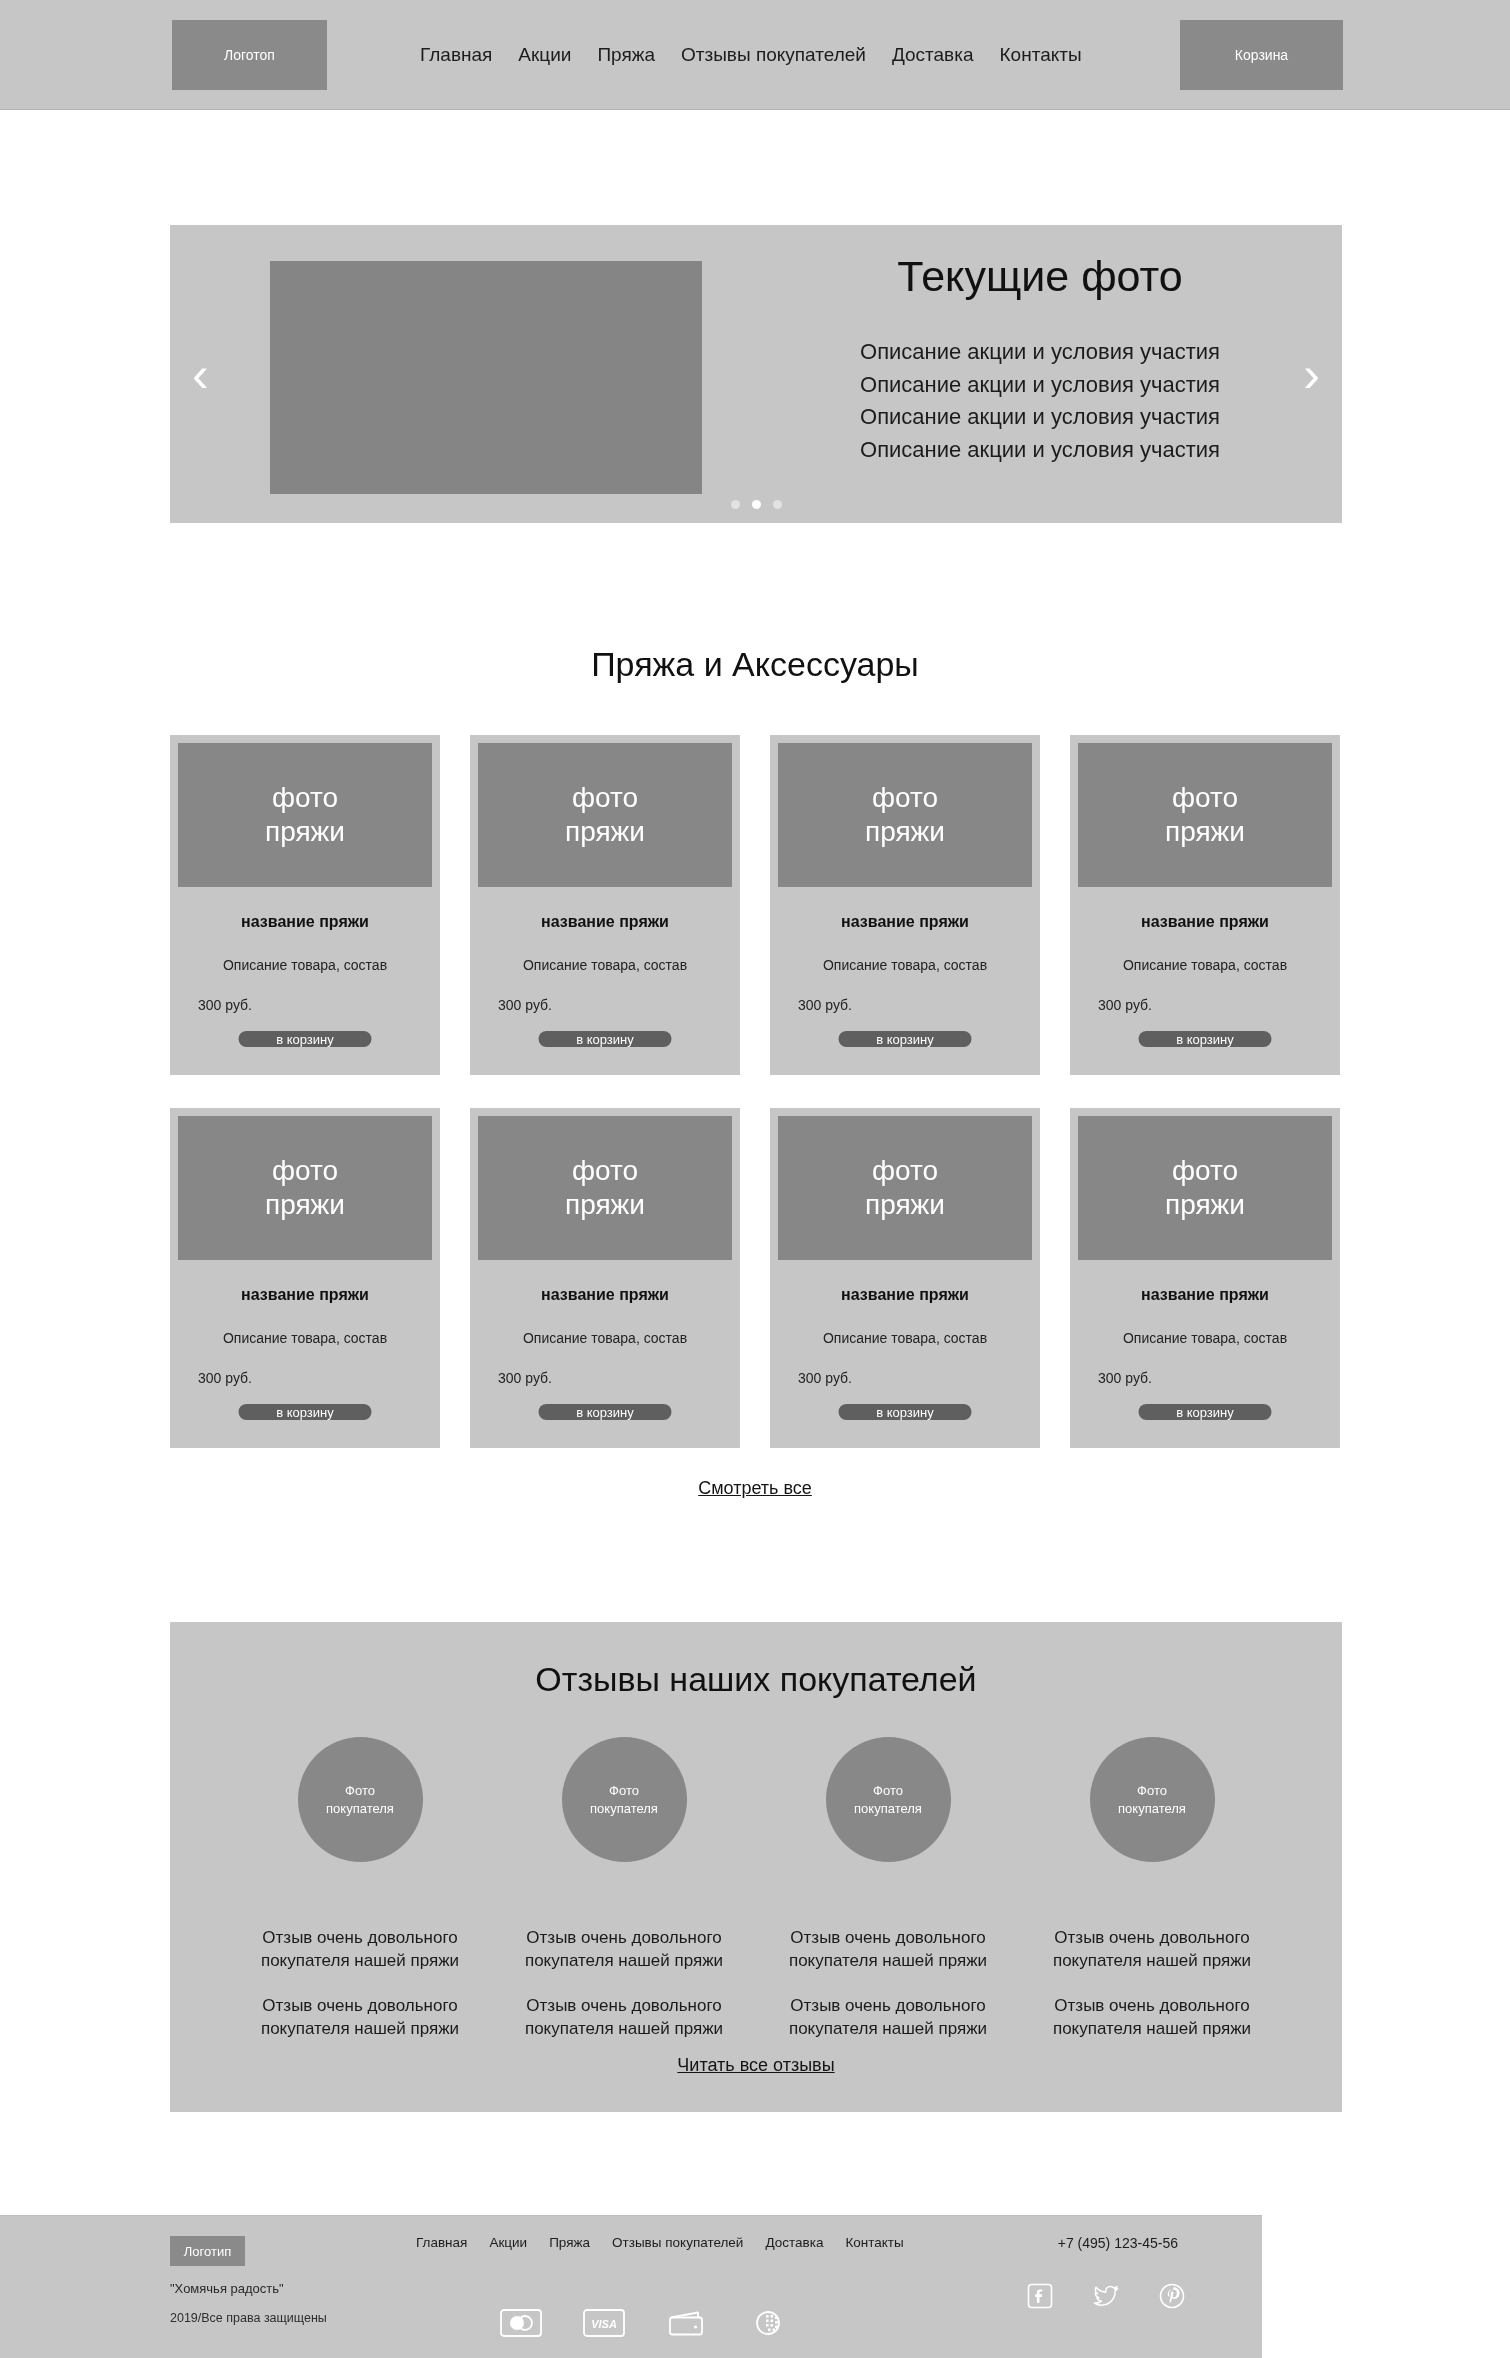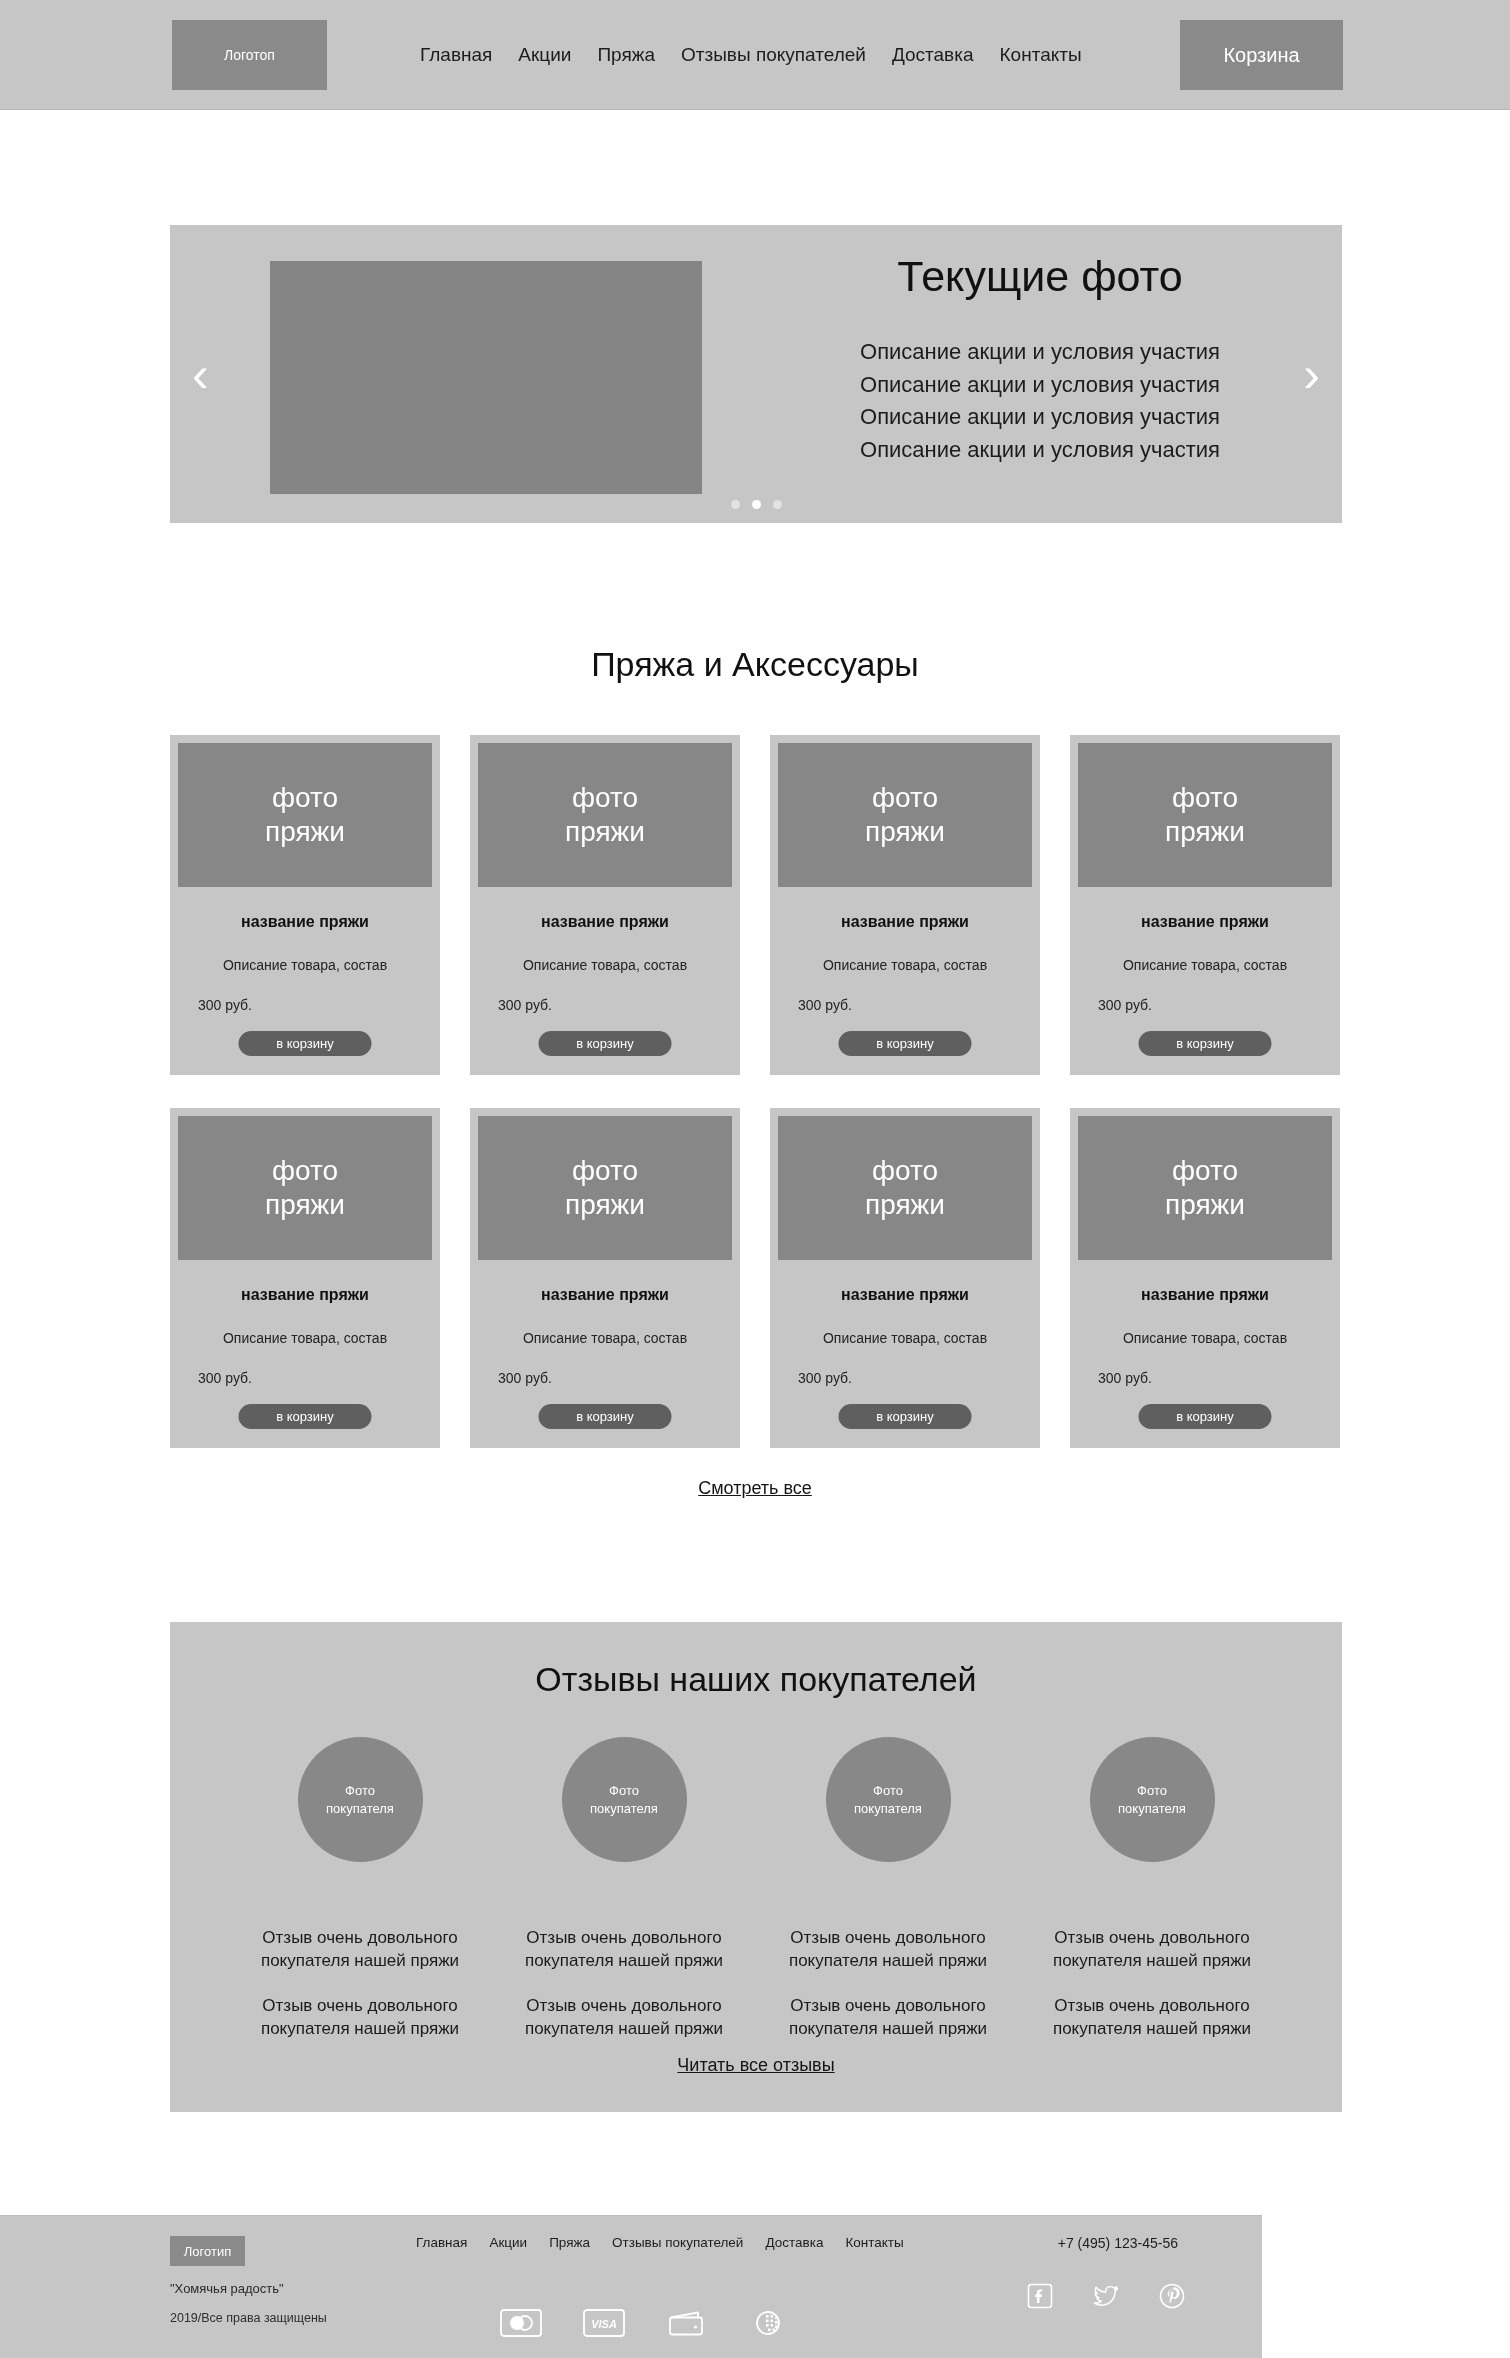--- a/index.html
+++ b/index.html
@@ -34,21 +34,21 @@
     display: flex; align-items: center; gap: 26px;
   }
   .nav-top .nav-link {
     font-size: 19px; color: #1d1d1d; white-space: nowrap; cursor: pointer;
   }
   .cart-box {
     position: absolute; left: 1180px; top: 20px;
     width: 163px; height: 70px;
     background: #8a8a8a;
     display: flex; align-items: center; justify-content: center;
-    color: #ffffff; font-size: 20px; cursor: pointer;
+    color: #ffffff; font-size: 14px; cursor: pointer;
   }
 
   
   .hero {
     position: absolute; left: 170px; top: 225px;
     width: 1172px; height: 298px;
     background: #c6c6c6;
   }
   .hero-img {
     position: absolute; left: 100px; top: 36px;
@@ -109,21 +109,21 @@
   .card-desc {
     position: absolute; left: 0; top: 222px; width: 100%;
     text-align: center; font-size: 14px; color: #232323;
   }
   .card-price {
     position: absolute; left: 0; top: 262px; width: 100%;
     text-align: left; font-size: 14px; color: #232323; padding-left: 28px;
   }
   .card-btn {
     position: absolute; left: 50%; top: 296px; transform: translateX(-50%);
-    width: 133px; height: 25px; border-radius: 13px;
+    width: 133px; height: 16px; border-radius: 13px;
     background: #5f5f5f; color: #fff; border: none;
     font-size: 13px; font-family: inherit; cursor: pointer;
     display: flex; align-items: center; justify-content: center;
   }
   .see-all {
     position: absolute; left: 0; top: 1478px; width: 1510px;
     text-align: center;
   }
   .see-all a {
     font-size: 18px; color: #151515; text-decoration: underline; cursor: pointer;

